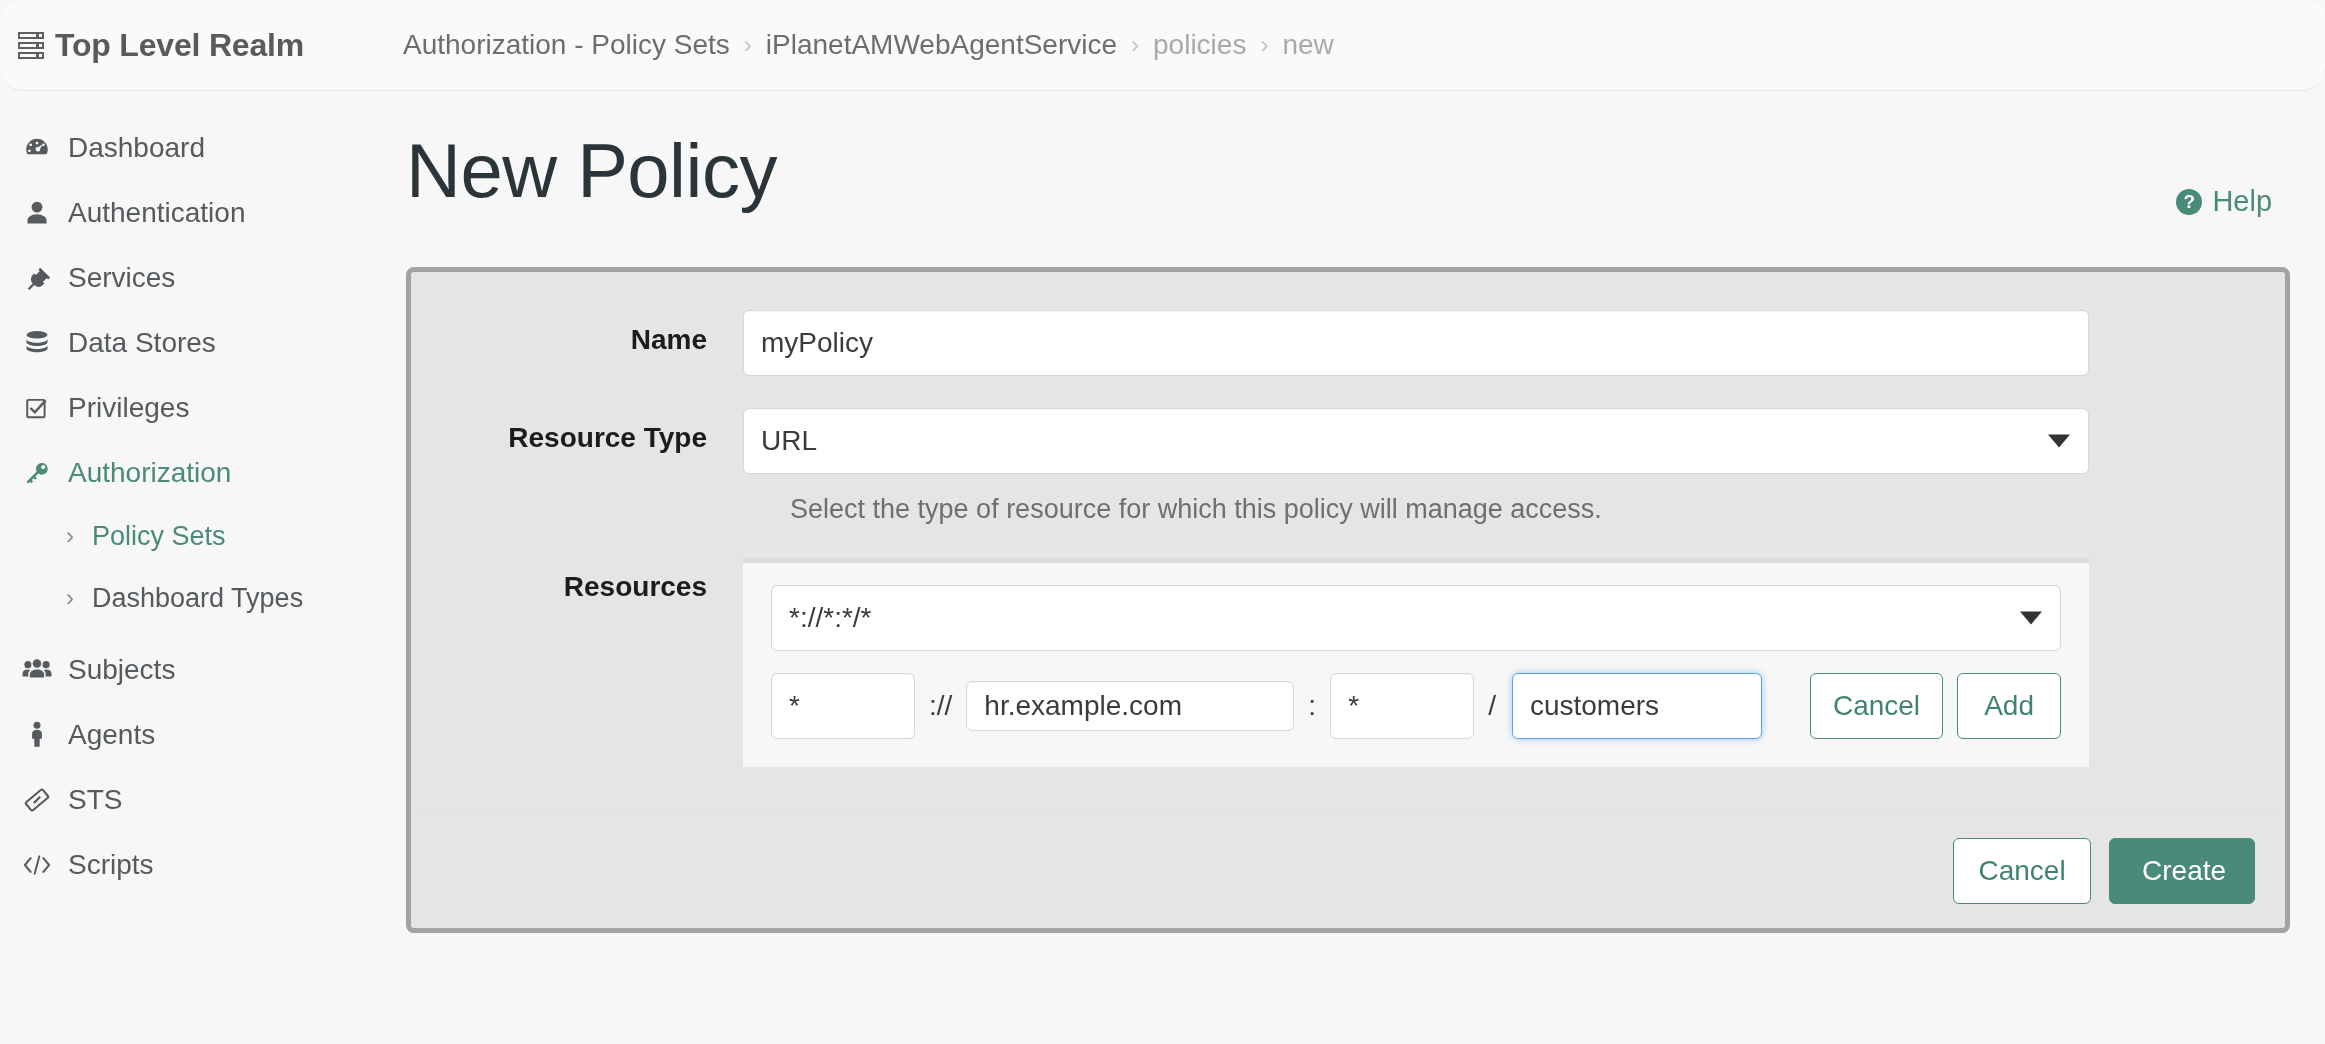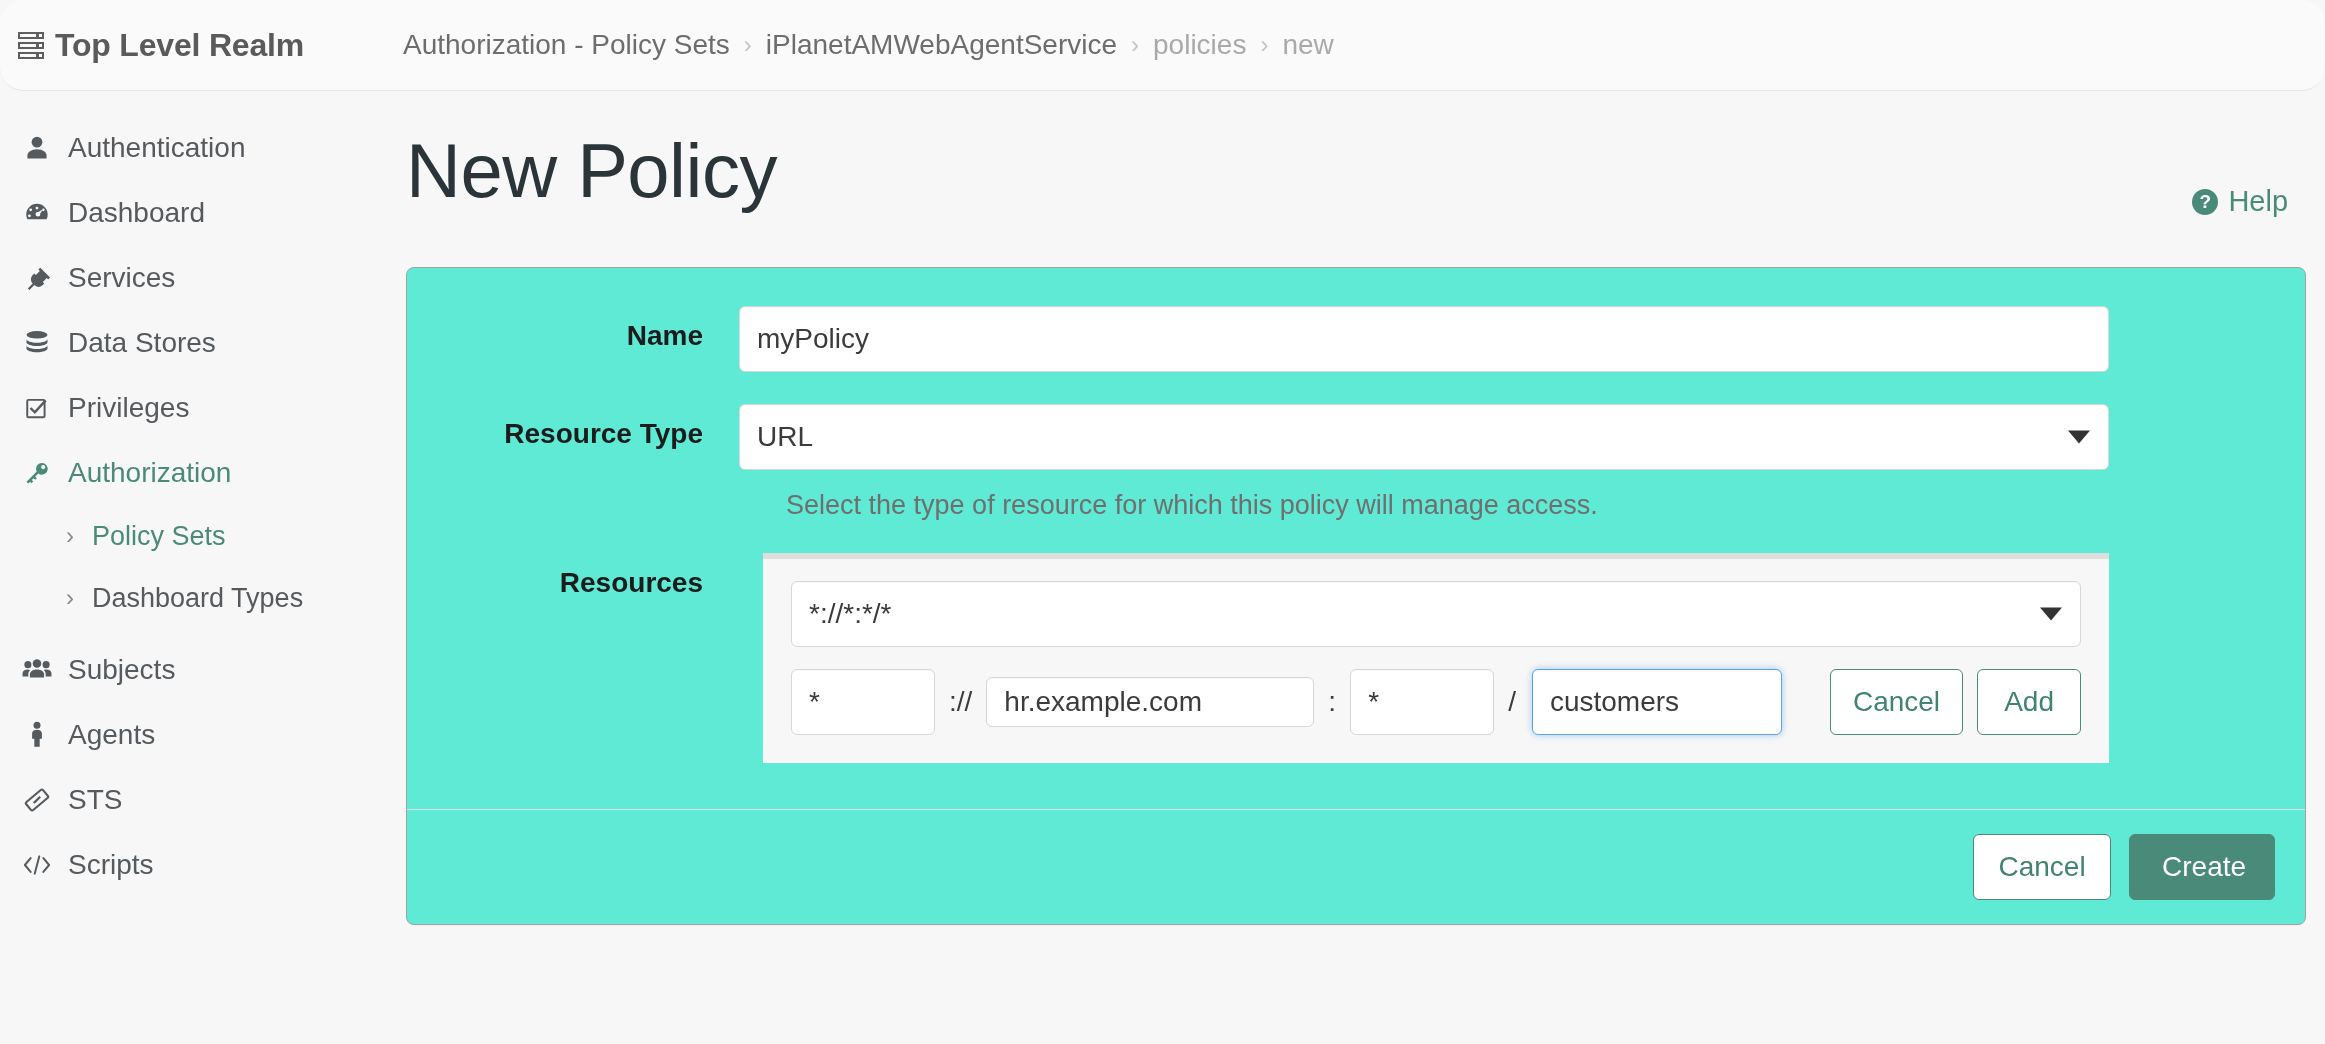--- a/index.html
+++ b/index.html
@@ -99,29 +99,29 @@
     width: 26px; height: 26px; border-radius: 50%;
     background: #4a8a78; color: #ffffff;
     font-size: 19px; font-weight: bold;
     display: flex; align-items: center; justify-content: center;
     line-height: 1;
   }
 
   
   .card {
     margin-top: 49px;
-    background: #5eead4;
-    border: 1px solid #a3a3a3;
+    background: #e5e5e5;
+    border: 5px solid #a3a3a3;
     border-radius: 8px;
     box-shadow: 0 1px 1px rgba(0,0,0,0.04);
   }
   .card-body { padding: 38px 0 46px 0; }
 
   .form-row { display: flex; align-items: flex-start; margin-bottom: 32px; }
-  .form-row:last-child { margin-bottom: 0; gap: 24px; }
+  .form-row:last-child { margin-bottom: 0; }
   .form-label {
     width: 332px; text-align: right; padding-right: 36px;
     font-size: 28px; font-weight: bold; color: #1c1c1c;
     padding-top: 14px; flex-shrink: 0;
   }
   .form-field { flex: 1; padding-right: 196px; }
 
   .input {
     width: 100%; height: 66px;
     border: 1px solid #d7d7d7; border-radius: 6px;
@@ -228,35 +228,35 @@
     <span class="crumb muted">new</span>
   </div>
 </div>
 
 <div class="body-wrap">
 
   <nav class="sidebar">
 
     <div class="nav-item">
       <span class="ico">
+        <svg class="i" width="28" height="28" viewBox="0 0 24 24" fill="currentColor">
+          <path d="M12 4C6.9 4 2.8 8.1 2.8 13.2c0 1.5.4 3 1 4.2h16.4c.7-1.3 1-2.7 1-4.2C21.2 8.1 17.1 4 12 4zm-5.4 4.1a1.2 1.2 0 1 1 0 2.4 1.2 1.2 0 0 1 0-2.4zM12 6.6a1.2 1.2 0 1 1 0 2.4 1.2 1.2 0 0 1 0-2.4zm5.4 1.5a1.2 1.2 0 1 1 0 2.4 1.2 1.2 0 0 1 0-2.4zM5.5 13.2a1.2 1.2 0 1 1 0 2.4 1.2 1.2 0 0 1 0-2.4zm7.6-2.1 4-2.3-2.4 3.9a2 2 0 1 1-1.6-1.6z"></path>
+        </svg>
+      </span>
+      <span>Dashboard</span>
+    </div>
+
+    <div class="nav-item">
+      <span class="ico">
         <svg class="i" width="24" height="28" viewBox="0 0 20 24" fill="currentColor">
           <circle cx="10" cy="7" r="4.6"></circle>
           <path d="M10 13c-5 0-8.2 2.6-8.2 5.4V21h16.4v-2.6C18.2 15.6 15 13 10 13z"></path>
         </svg>
       </span>
       <span>Authentication</span>
-    </div>
-
-    <div class="nav-item">
-      <span class="ico">
-        <svg class="i" width="28" height="28" viewBox="0 0 24 24" fill="currentColor">
-          <path d="M12 4C6.9 4 2.8 8.1 2.8 13.2c0 1.5.4 3 1 4.2h16.4c.7-1.3 1-2.7 1-4.2C21.2 8.1 17.1 4 12 4zm-5.4 4.1a1.2 1.2 0 1 1 0 2.4 1.2 1.2 0 0 1 0-2.4zM12 6.6a1.2 1.2 0 1 1 0 2.4 1.2 1.2 0 0 1 0-2.4zm5.4 1.5a1.2 1.2 0 1 1 0 2.4 1.2 1.2 0 0 1 0-2.4zM5.5 13.2a1.2 1.2 0 1 1 0 2.4 1.2 1.2 0 0 1 0-2.4zm7.6-2.1 4-2.3-2.4 3.9a2 2 0 1 1-1.6-1.6z"></path>
-        </svg>
-      </span>
-      <span>Dashboard</span>
     </div>
 
     <div class="nav-item">
       <span class="ico">
         <svg class="i" width="28" height="28" viewBox="0 0 24 24" fill="currentColor">
           <path d="M14.8 3.2l-1.6 1.6 1.2 1.2-3.4 3.4-1.3-1.3-1.6 1.6a5 5 0 0 0 .2 7l-4.2 4.2 1.4 1.4 4.2-4.2a5 5 0 0 0 7 .2l1.6-1.6-1.3-1.3 3.4-3.4 1.2 1.2 1.6-1.6-8.4-8.4z"></path>
         </svg>
       </span>
       <span>Services</span>
     </div>

